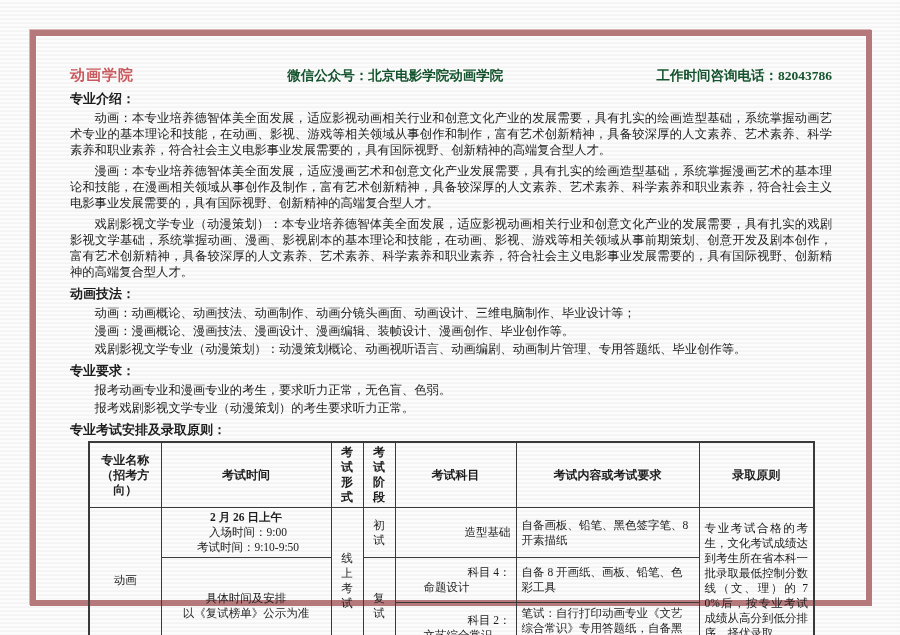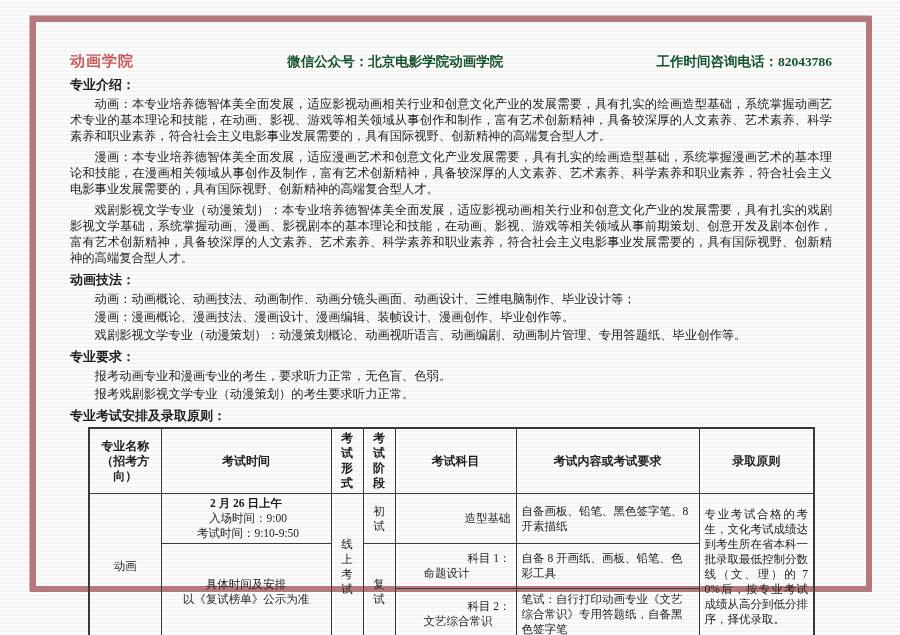--- a/index.html
+++ b/index.html
@@ -4,21 +4,21 @@
 <style>
   html,body{margin:0;padding:0;}
   body{
     width:900px;height:635px;overflow:hidden;
     font-family:"Liberation Serif","DejaVu Serif",serif;
     color:#1c1c1c;
     background:
       repeating-linear-gradient(180deg,#fcfcfc 0px,#fcfcfc 2px,#f0f0f0 3px,#f7f7f7 4px);
   }
   .frame{
-    position:absolute;left:30px;top:16px;
+    position:absolute;left:30px;top:30px;
     width:830px;height:564px;
     border:6px solid #b5797c;
     box-shadow:inset 0 0 0 1px rgba(255,255,255,.6), -1px -1px 0 #d9b7b8;
   }
   .content{padding:30px 34px 0 34px;}
   .header-row{
     display:flex;align-items:baseline;justify-content:space-between;
     margin-bottom:4px;
   }
   .college{font-size:15px;font-weight:bold;color:#c9585c;letter-spacing:1px;}
@@ -122,21 +122,21 @@
             <div class="s-main">造型基础</div>
           </td>
           <td>自备画板、铅笔、黑色签字笔、8 开素描纸</td>
           <td class="principle-cell" rowspan="3">专业考试合格的考生，文化考试成绩达到考生所在省本科一批录取最低控制分数线（文、理）的 70%后，按专业考试成绩从高分到低分排序，择优录取。</td>
         </tr>
         <tr class="r2">
           <td class="tc prewrap" rowspan="2">具体时间及安排
 以《复试榜单》公示为准</td>
           <td class="tc" rowspan="2">复试</td>
           <td class="subject-cell">
-            <div class="s-main">科目 1：</div>
+            <div class="s-main">科目 4：</div>
             <div class="s-sub">命题设计</div>
           </td>
           <td>自备 8 开画纸、画板、铅笔、色彩工具</td>
         </tr>
         <tr class="r3">
           <td class="subject-cell">
             <div class="s-main">科目 2：</div>
             <div class="s-sub">文艺综合常识</div>
           </td>
           <td>笔试：自行打印动画专业《文艺综合常识》专用答题纸，自备黑色签字笔</td>

